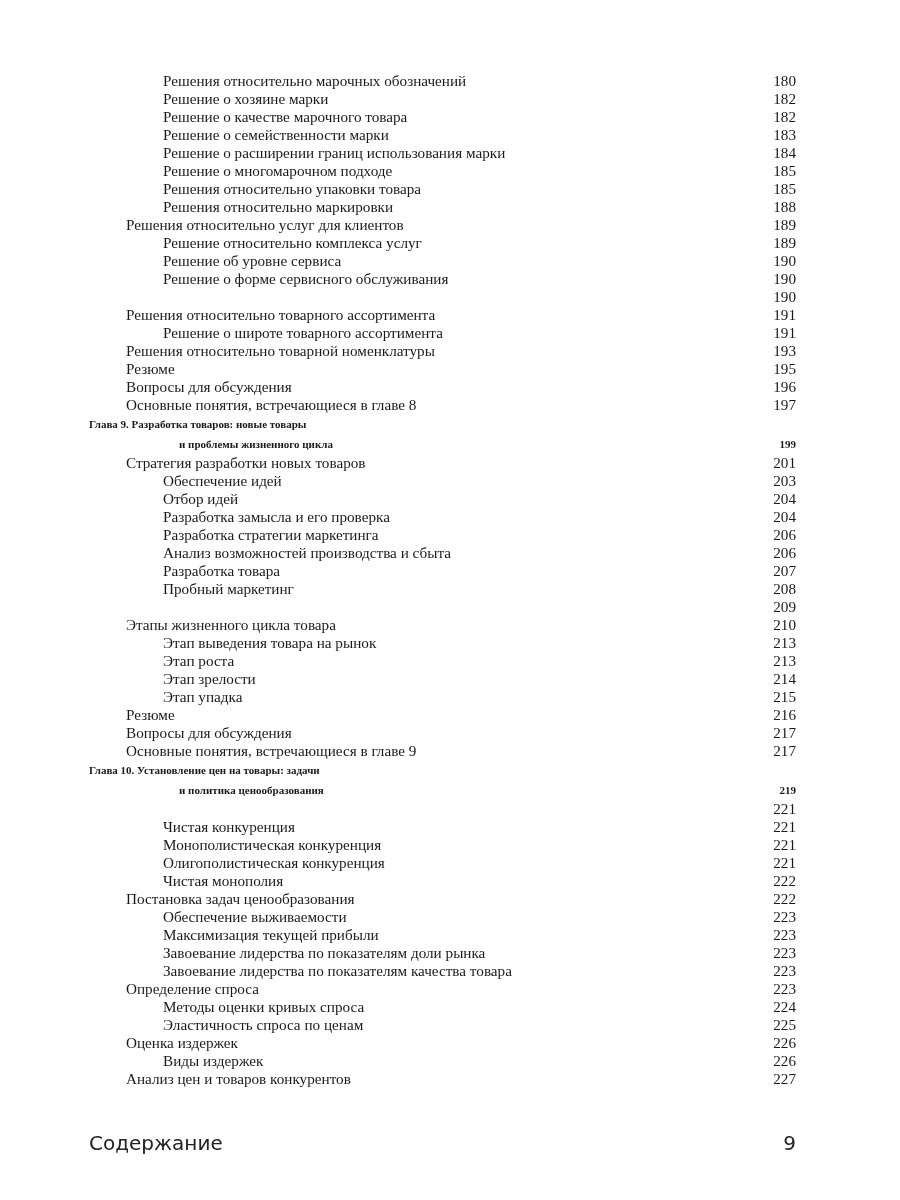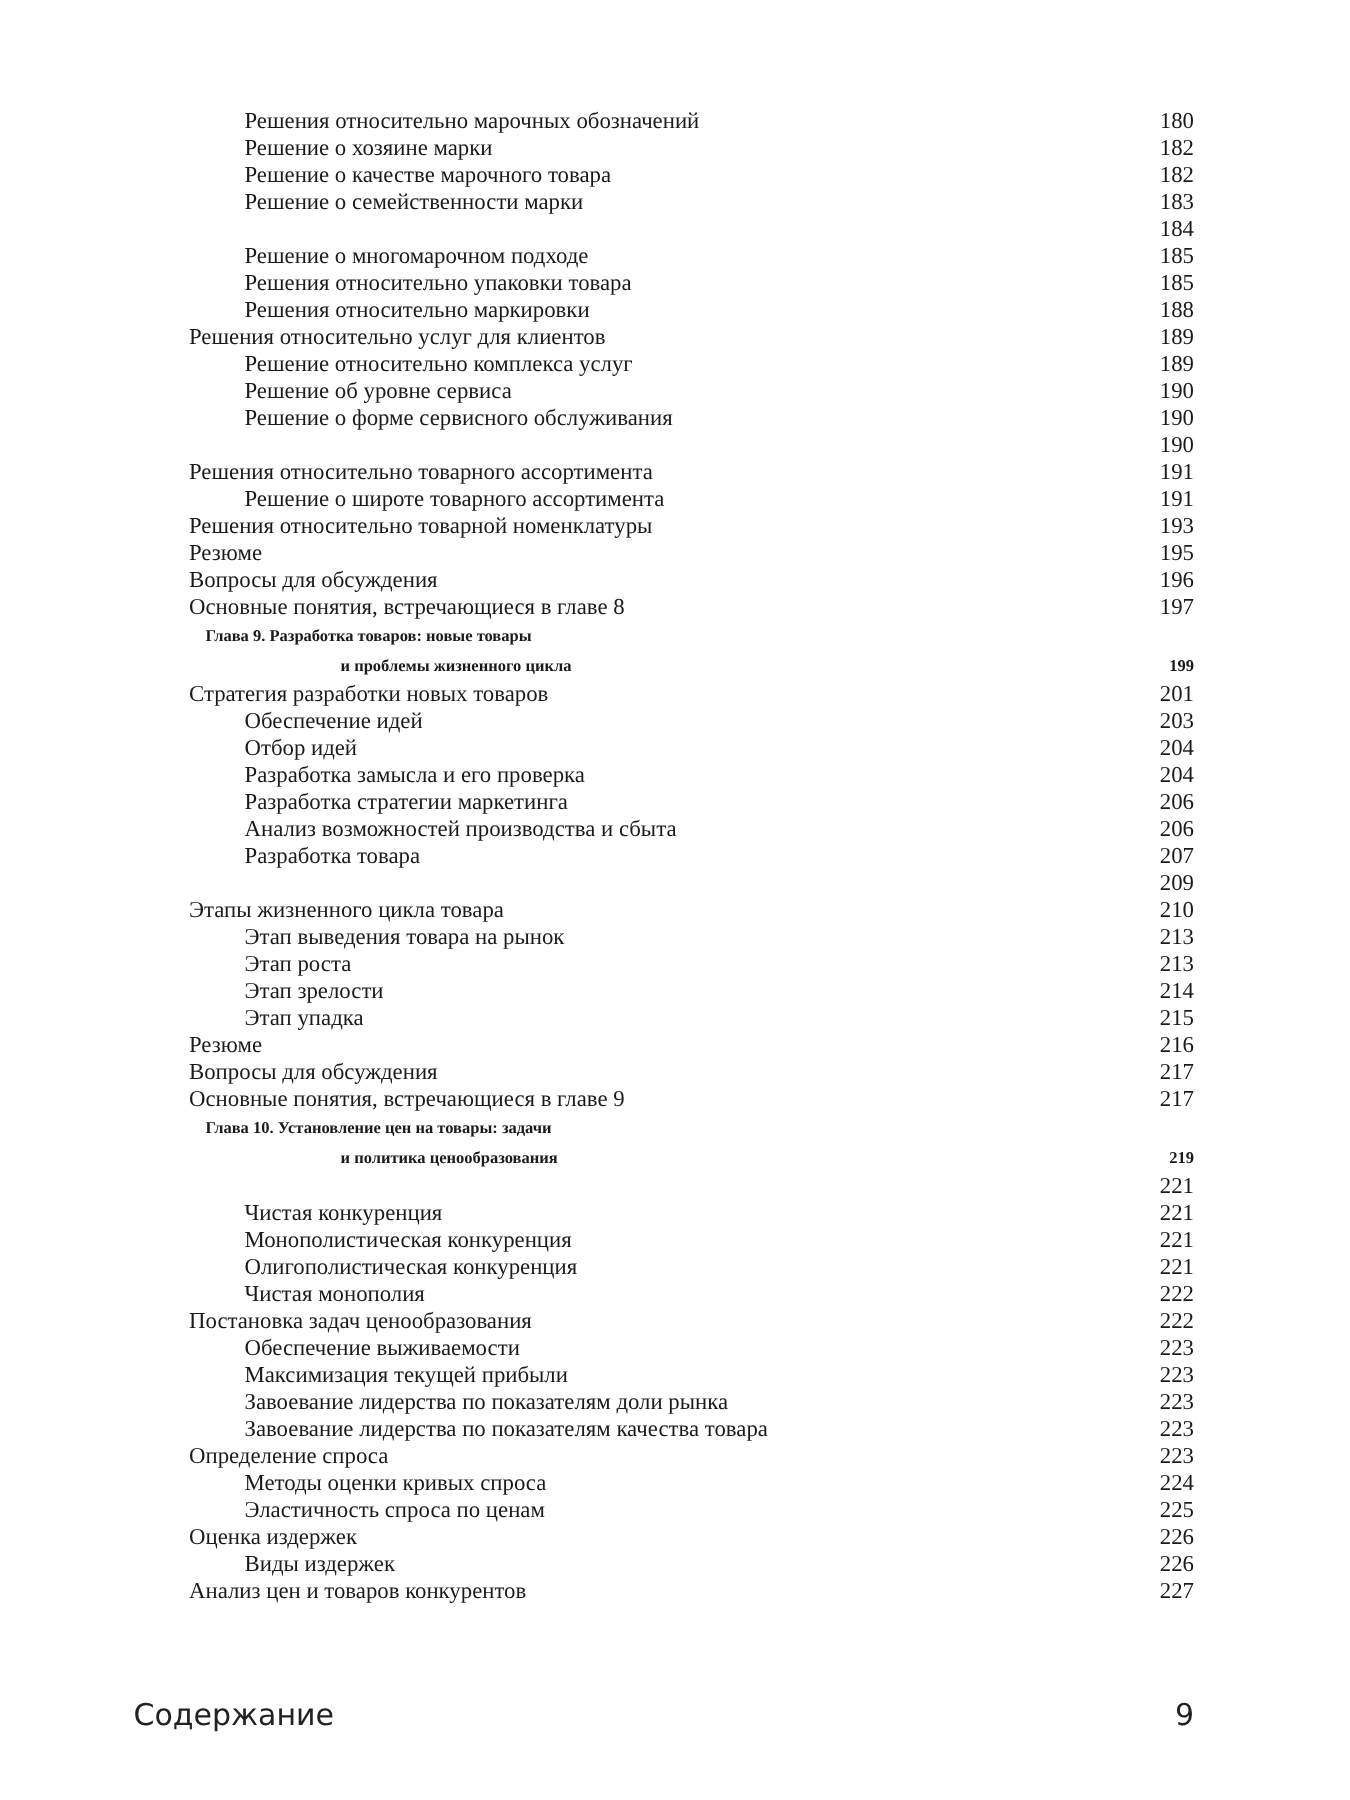--- a/index.html
+++ b/index.html
@@ -7,21 +7,20 @@
     width: 900px; height: 1200px; background: #ffffff; color: #1a1a1a;
     position: relative; overflow: hidden;
     font-family: "DejaVu Serif", "Liberation Serif", serif;
   }
   .toc { position: absolute; left: 0; top: 72px; width: 900px; }
   .row {
     position: relative; height: 18px; line-height: 18px;
     font-size: 15.2px; white-space: nowrap;
     font-family: "Liberation Serif", serif;
     transform-origin: left center;
-    padding-left: 48px;
   }
   .row .t { position: absolute; }
   .row .p { position: absolute; right: 104px; text-align: right; }
   .l1 .t { left: 126px; }
   .l2 .t { left: 163px; }
   .chap { height: auto; font-weight: bold; font-size: 11px; }
   .chap .t1 { position: relative; left: 89px; display: block; height: 20px; line-height: 20px; }
   .chap .t2 { position: relative; left: 179px; display: block; height: 20px; line-height: 20px; }
   .chap .p { bottom: 0; line-height: 20px; text-align: right; }
   .footer {
@@ -44,20 +43,21 @@
     </div>
     <div class="row l2">
       <span class="t">Решение о качестве марочного товара</span>
       <span class="p">182</span>
     </div>
     <div class="row l2">
       <span class="t">Решение о семейственности марки</span>
       <span class="p">183</span>
     </div>
     <div class="row l2">
+      <span class="t">Решение о расширении границ использования марки</span>
       <span class="p">184</span>
     </div>
     <div class="row l2">
       <span class="t">Решение о многомарочном подходе</span>
       <span class="p">185</span>
     </div>
     <div class="row l2">
       <span class="t">Решения относительно упаковки товара</span>
       <span class="p">185</span>
     </div>
@@ -133,20 +133,24 @@
       <span class="t">Разработка стратегии маркетинга</span>
       <span class="p">206</span>
     </div>
     <div class="row l2">
       <span class="t">Анализ возможностей производства и сбыта</span>
       <span class="p">206</span>
     </div>
     <div class="row l2">
       <span class="t">Разработка товара</span>
       <span class="p">207</span>
+    </div>
+    <div class="row l2">
+      <span class="t">Пробный маркетинг</span>
+      <span class="p">208</span>
     </div>
     <div class="row l2">
       <span class="p">209</span>
     </div>
     <div class="row l1">
       <span class="t">Этапы жизненного цикла товара</span>
       <span class="p">210</span>
     </div>
     <div class="row l2">
       <span class="t">Этап выведения товара на рынок</span>

